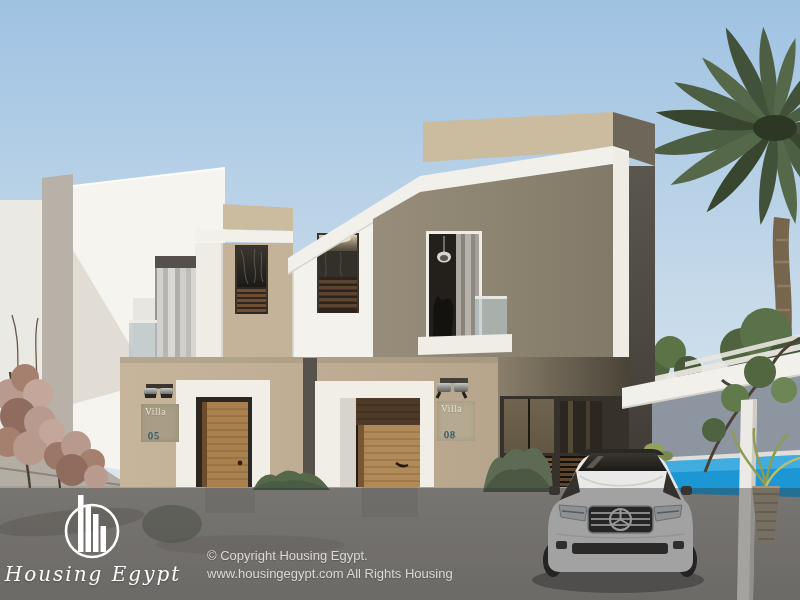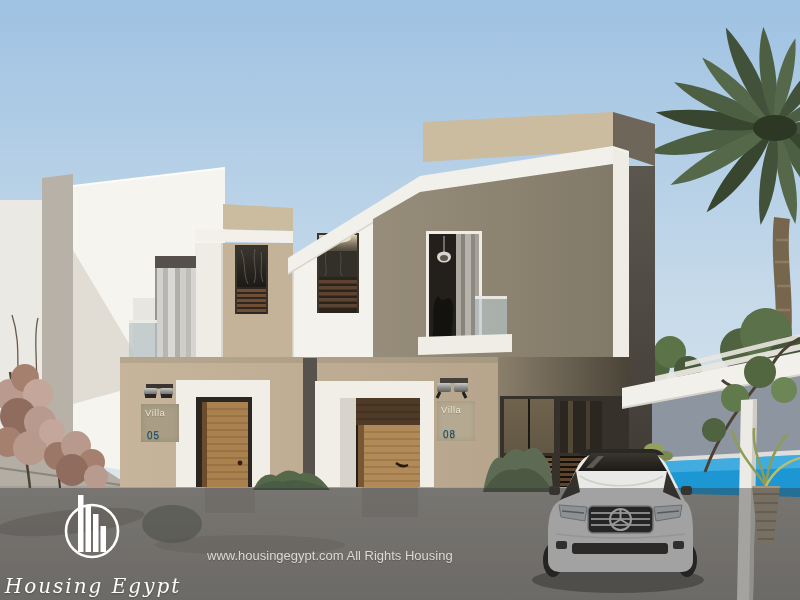--- a/index.html
+++ b/index.html
@@ -1,31 +1,31 @@
 <!DOCTYPE html>
 <html><head>
 <meta charset="utf-8">
 <style>
   html,body{margin:0;padding:0;background:#222;}
   .scene{position:relative;width:800px;height:600px;overflow:hidden;font-family:"Liberation Sans",sans-serif;background:#cfe0ec;}
   .scene svg.art{position:absolute;left:0;top:0;z-index:1;}
   
   .villa-plate{position:absolute;z-index:2;box-sizing:border-box;padding:3px 4px;
-    font-family:Liberation Sans, sans-serif;color:#ece4d0;
+    font-family:Liberation Serif, serif;color:#ece4d0;
     box-shadow:inset 0 0 6px rgba(0,0,0,.12);}
   .villa-plate .plate-label{font-size:9.5px;letter-spacing:.5px;display:block;text-shadow:0 1px 1px rgba(0,0,0,.2);}
   .villa-plate .plate-number{position:absolute;right:19px;bottom:1px;font-size:10px;letter-spacing:1px;color:#0c4a6e;text-shadow:0 1px 1px rgba(0,0,0,.25);}
   .plate-05{left:141px;top:404px;width:38px;height:38px;background:#a99e85;}
   .plate-06{left:437px;top:401px;width:38px;height:40px;background:#b5aa91;}
   
   .watermark-bar{position:absolute;left:0;top:488px;width:800px;height:112px;z-index:5;background:rgba(48,48,50,.38);}
   .wm-logo{position:absolute;left:46px;top:3px;}
   .wm-brand{position:absolute;left:0;top:74px;width:186px;text-align:center;
     font-family:"DejaVu Serif","Liberation Serif",serif;font-style:italic;font-size:20px;
-    color:#fdfdfd;letter-spacing:2px;text-shadow:0 1px 2px rgba(0,0,0,.25);white-space:nowrap;margin-top:12px;}
+    color:#fdfdfd;letter-spacing:2px;text-shadow:0 1px 2px rgba(0,0,0,.25);white-space:nowrap;}
   .wm-copy{position:absolute;left:207px;top:59px;font-size:13px;line-height:18px;color:#dbd9d3;text-shadow:0 1px 1px rgba(0,0,0,.2);}
 </style>
 </head>
 <body>
 
 <div class="scene">
 
 <svg class="art" width="800" height="600" viewBox="0 0 800 600">
   <defs>
     <linearGradient id="skyGrad" x1="0" y1="0" x2="0" y2="1">
@@ -440,17 +440,18 @@
     <circle cx="46" cy="40" r="26" fill="none" stroke="#ffffff" stroke-width="2.6"></circle>
     <g fill="#ffffff">
       <rect x="32" y="4" width="5.5" height="57"></rect>
       <rect x="39.5" y="14" width="5.5" height="47"></rect>
       <rect x="47" y="23" width="5.5" height="38"></rect>
       <rect x="54.5" y="35" width="5.5" height="26"></rect>
     </g>
   </svg>
   <div class="wm-brand">Housing Egypt</div>
   <div class="wm-copy">
+    <div>© Copyright Housing Egypt.</div>
     <div>www.housingegypt.com All Rights Housing</div>
   </div>
 </div>
 
 </div>
 
 </body></html>

